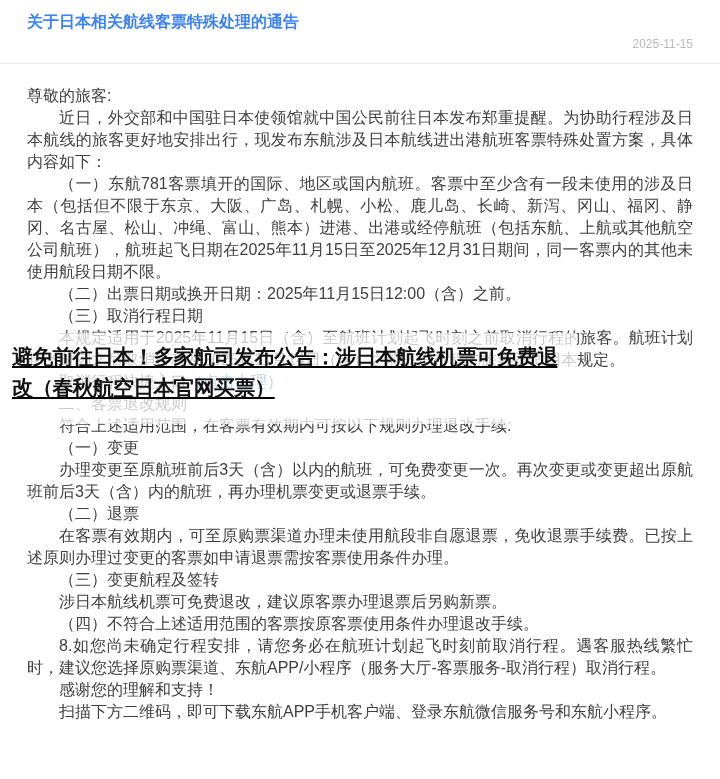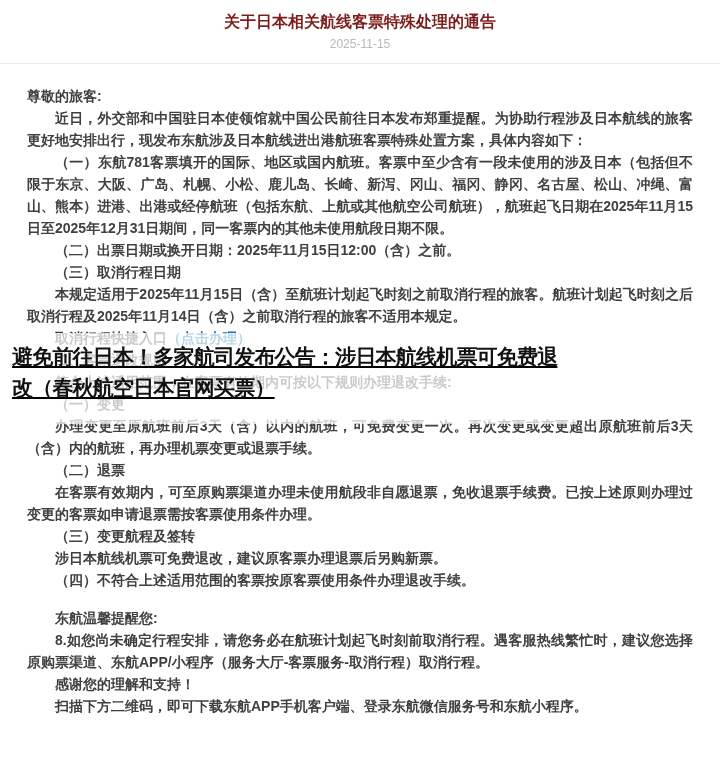--- a/index.html
+++ b/index.html
@@ -6,46 +6,44 @@
   body {
     width: 720px; height: 779px;
     background: #ffffff;
     font-family: "Liberation Sans", sans-serif;
     position: relative;
     overflow: hidden;
   }
   .doc { padding: 0 27px; }
   .title {
     margin-top: 12px;
-    text-align: center;
     font-size: 16px;
     font-weight: bold;
-    color: #7f1d1d;
+    color: #3b82f6;
     line-height: 20px;
   }
   .date {
-    text-align: center;
+    text-align: right;
     font-size: 12px;
     color: #b8b8bd;
     line-height: 14px;
     margin-top: 5px;
   }
   .divider {
     border: none;
     border-top: 1px solid #e9e9e9;
     margin: 12px -27px 0 -27px;
   }
   .content { margin-top: 21px; }
   .content p {
     margin: 0;
-    font-size: 14px;
+    font-size: 16px;
     line-height: 22px;
     color: #404040;
     text-align: justify;
-    font-weight: bold;
   }
   .content p.ind { text-indent: 2em; }
   .content p.gap { margin-top: 16px; }
   .link { color: #0369a1; cursor: pointer; }
   .overlay {
     position: absolute;
     left: 0; top: 333px;
     width: 577px; height: 91px;
     background: rgba(255,255,255,0.72);
     box-sizing: border-box;
@@ -79,21 +77,20 @@
     <p class="ind"><span>取消行程快捷入口</span><span class="link">（点击办理）</span></p>
     <p class="ind">二、客票退改规则</p>
     <p class="ind">符合上述适用范围，在客票有效期内可按以下规则办理退改手续:</p>
     <p class="ind">（一）变更</p>
     <p class="ind">办理变更至原航班前后3天（含）以内的航班，可免费变更一次。再次变更或变更超出原航班前后3天（含）内的航班，再办理机票变更或退票手续。</p>
     <p class="ind">（二）退票</p>
     <p class="ind">在客票有效期内，可至原购票渠道办理未使用航段非自愿退票，免收退票手续费。已按上述原则办理过变更的客票如申请退票需按客票使用条件办理。</p>
     <p class="ind">（三）变更航程及签转</p>
     <p class="ind">涉日本航线机票可免费退改，建议原客票办理退票后另购新票。</p>
     <p class="ind">（四）不符合上述适用范围的客票按原客票使用条件办理退改手续。</p>
-    <p class="ind gap">东航温馨提醒您:</p>
     <p class="ind">8.如您尚未确定行程安排，请您务必在航班计划起飞时刻前取消行程。遇客服热线繁忙时，建议您选择原购票渠道、东航APP/小程序（服务大厅-客票服务-取消行程）取消行程。</p>
     <p class="ind">感谢您的理解和支持！</p>
     <p class="ind">扫描下方二维码，即可下载东航APP手机客户端、登录东航微信服务号和东航小程序。</p>
   </div>
 </div>
 
 <div class="overlay">
   <p class="headline">避免前往日本！多家航司发布公告：涉日本航线机票可免费退改（春秋航空日本官网买票）</p>
 </div>
 

